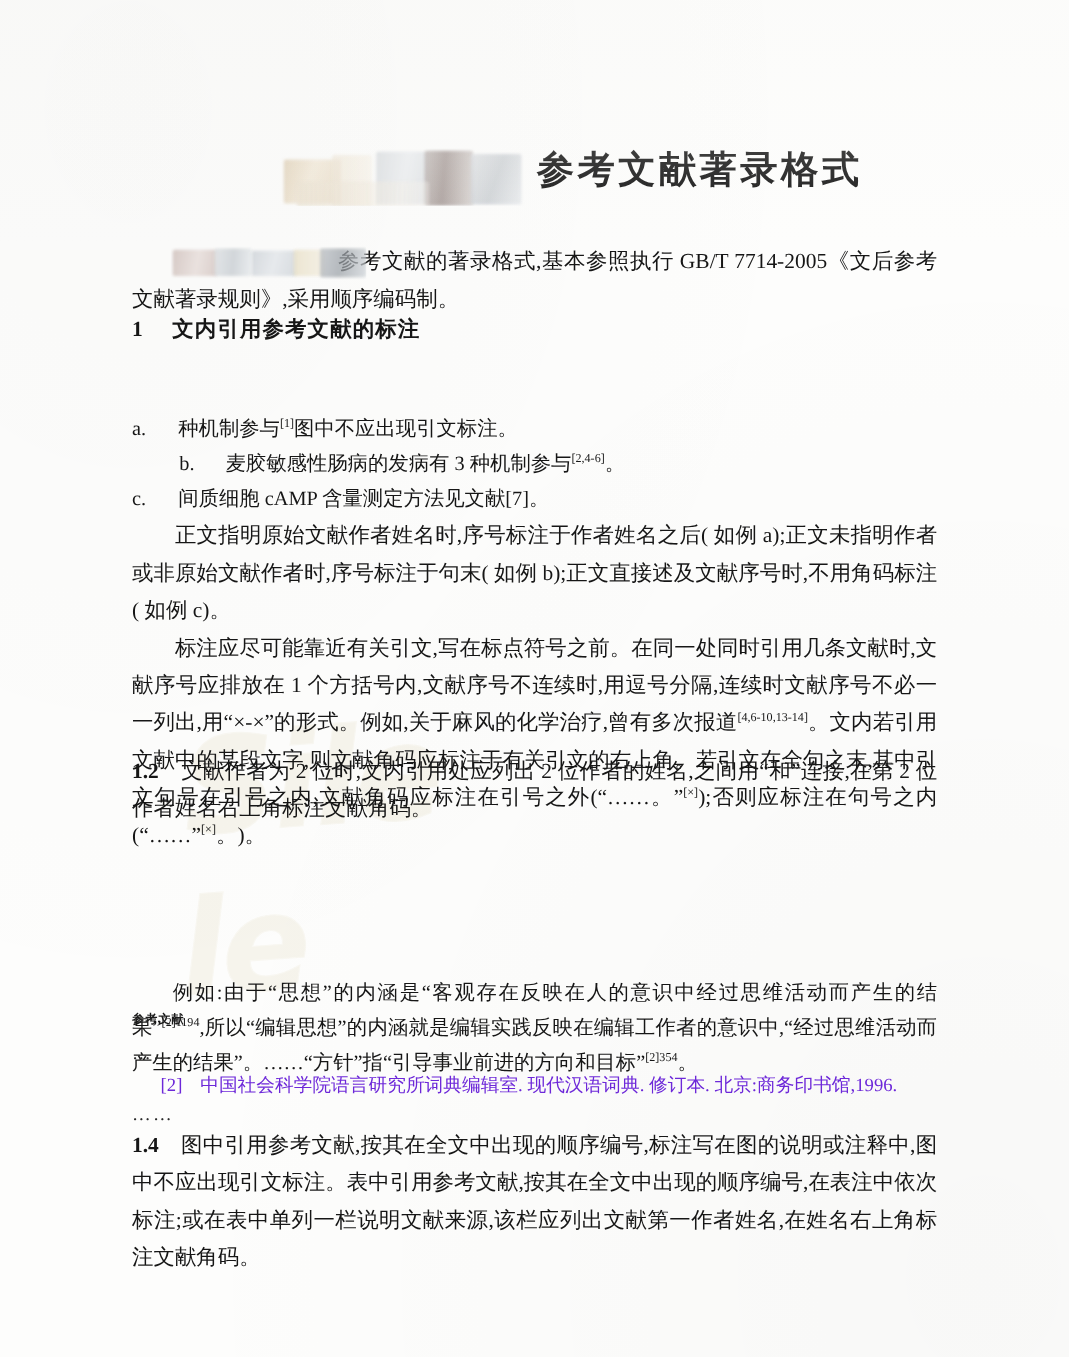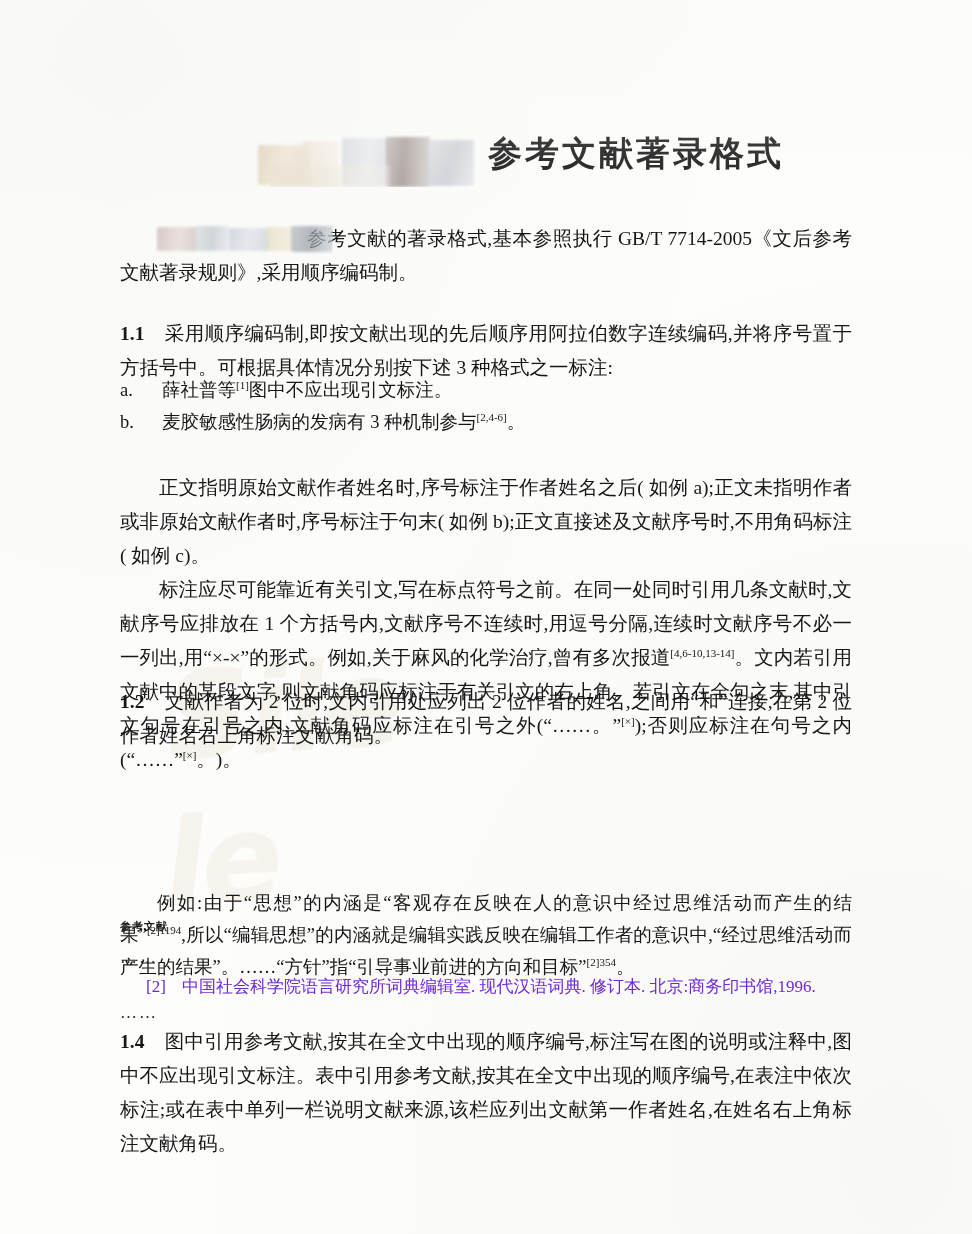--- a/index.html
+++ b/index.html
@@ -203,33 +203,37 @@
       <div class="smudge" style="left:40px;  top:2px; width:34px; height:25px; background:linear-gradient(95deg,#d9dde0,#c2c8cd 50%,#e4e8eb);"></div>
       <div class="smudge" style="left:74px;  top:4px; width:40px; height:23px; background:linear-gradient(105deg,#c6ccd2,#dfe3e7 50%,#c9cfd5);"></div>
       <div class="smudge" style="left:112px; top:3px; width:28px; height:24px; background:linear-gradient(90deg,#e6ddc2,#f2ecdd);"></div>
       <div class="smudge" style="left:136px; top:2px; width:42px; height:26px; background:linear-gradient(100deg,#b9bec4,#9aa0a6 45%,#cfd4d9);"></div>
     </div>
 
     <div class="para indent" style="top:222px; text-indent:9.6em;">
       <span>参考文献的著录格式,基本参照执行 GB/T 7714-2005《文后参考文献著录规则》,采用顺序编码制。</span>
     </div>
 
-
-    <div class="para" style="top:317px;">
-      <span class="numlabel">1.1</span><span style="display:inline-block;width:20px;"></span><span>采用顺序编码制,即按文献出现的先后顺序用阿拉伯数字连续编码,并将序号置于方括号中。可根据具体情况分别按下述 3 种格式之一标注:</span>
-    </div>
+    <div class="para" style="top:283px;">
+      <span class="numlabel">1</span>
+      <span style="display:inline-block;width:22px;"></span><span class="heading">文内引用参考文献的标注</span>
+    </div>
+
 
     <div class="example-line" style="top:375px;">
-      <span class="lead">a.</span><span>薛社普等</span><span class="sub">[1]</span><span>图中不应出现引文标注。</span>
-    </div>
-
-    <div class="example-line" style="top:407px;">
+      <span class="lead">a.</span><span>种机制参与</span><span class="sub">[1]</span><span>图中不应出现引文标注。</span>
+    </div>
+
+    <div class="example-line" style="top:407px;margin-left:43px;">
       <span class="lead">b.</span><span>麦胶敏感性肠病的发病有 3 种机制参与</span><span class="sub">[2,4-6]</span><span>。</span>
     </div>
 
+    <div class="example-line" style="top:439px;">
+      <span class="lead">c.</span><span>间质细胞 cAMP 含量测定方法见文献[7]。</span>
+    </div>
 
     <div class="para indent" style="top:471px;">
       <span>正文指明原始文献作者姓名时,序号标注于作者姓名之后( 如例 a);正文未指明作者或非原始文献作者时,序号标注于句末( 如例 b);正文直接述及文献序号时,不用角码标注( 如例 c)。</span>
     </div>
 
     <div class="para indent" style="top:573px;">
       <span>标注应尽可能靠近有关引文,写在标点符号之前。在同一处同时引用几条文献时,文献序号应排放在 1 个方括号内,文献序号不连续时,用逗号分隔,连续时文献序号不必一一列出,用“×-×”的形式。例如,关于麻风的化学治疗,曾有多次报道</span><span class="sub">[4,6-10,13-14]</span><span>。文内若引用文献中的某段文字,则文献角码应标注于有关引文的右上角。若引文在全句之末,其中引文句号在引号之内,文献角码应标注在引号之外(“……。”</span><span class="sub">[×]</span><span>);否则应标注在句号之内(“……”</span><span class="sub">[×]</span><span>。)。</span>
     </div>
 
     <div class="para" style="top:685px;">

